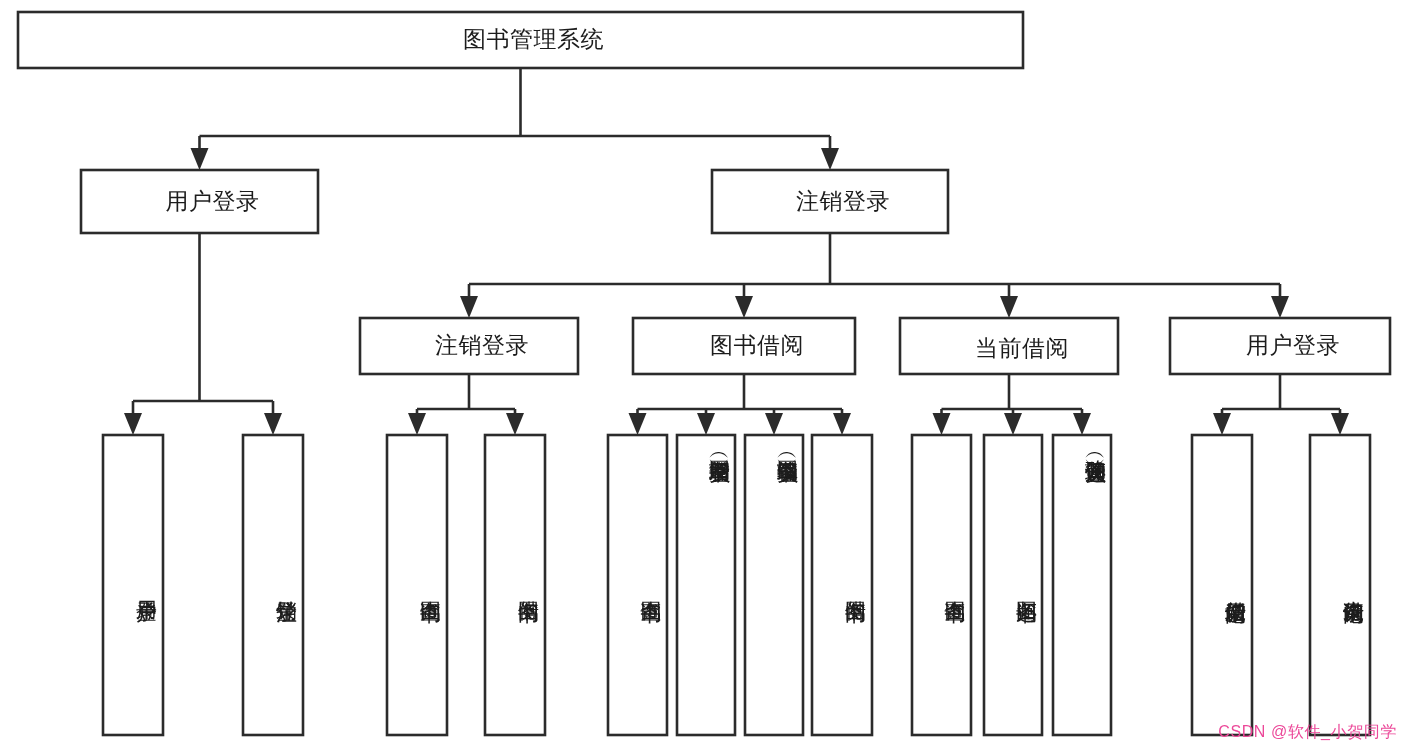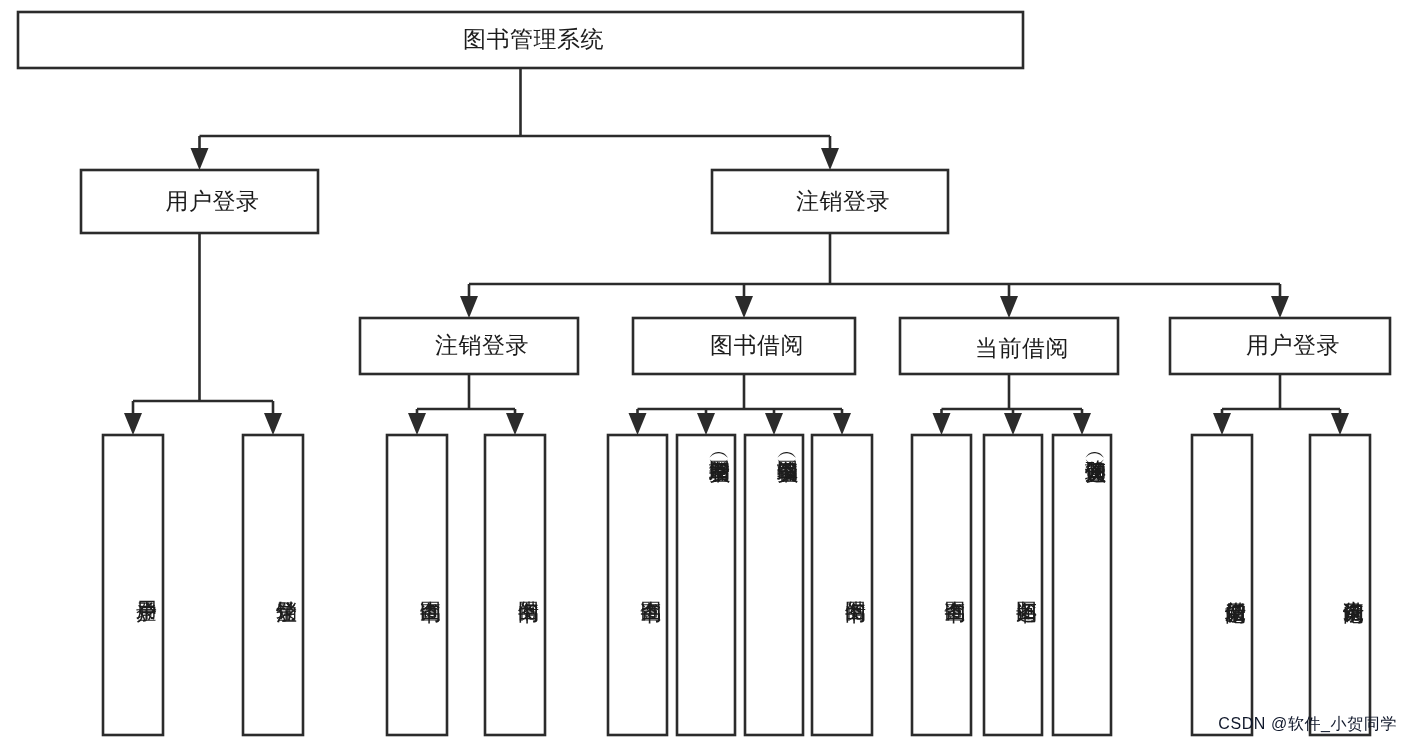--- a/index.html
+++ b/index.html
@@ -67,23 +67,23 @@
     justify-content: flex-start;
     padding-top: 8px;
   }
   .node-label.vertical.centered {
     justify-content: center;
     padding-top: 0;
   }
   .watermark {
     position: absolute;
     right: 8px;
-    bottom: 12px;
+    bottom: 4px;
     font-size: 16px;
-    color: #0f172a;
+    color: #ec4899;
     font-family: "Liberation Sans", sans-serif;
     letter-spacing: 0.6px;
     white-space: nowrap;
   }
 </style>
 </head>
 <body>
 
 <div id="diagram-root">
   <svg class="flow" viewBox="0 0 1405 747">

